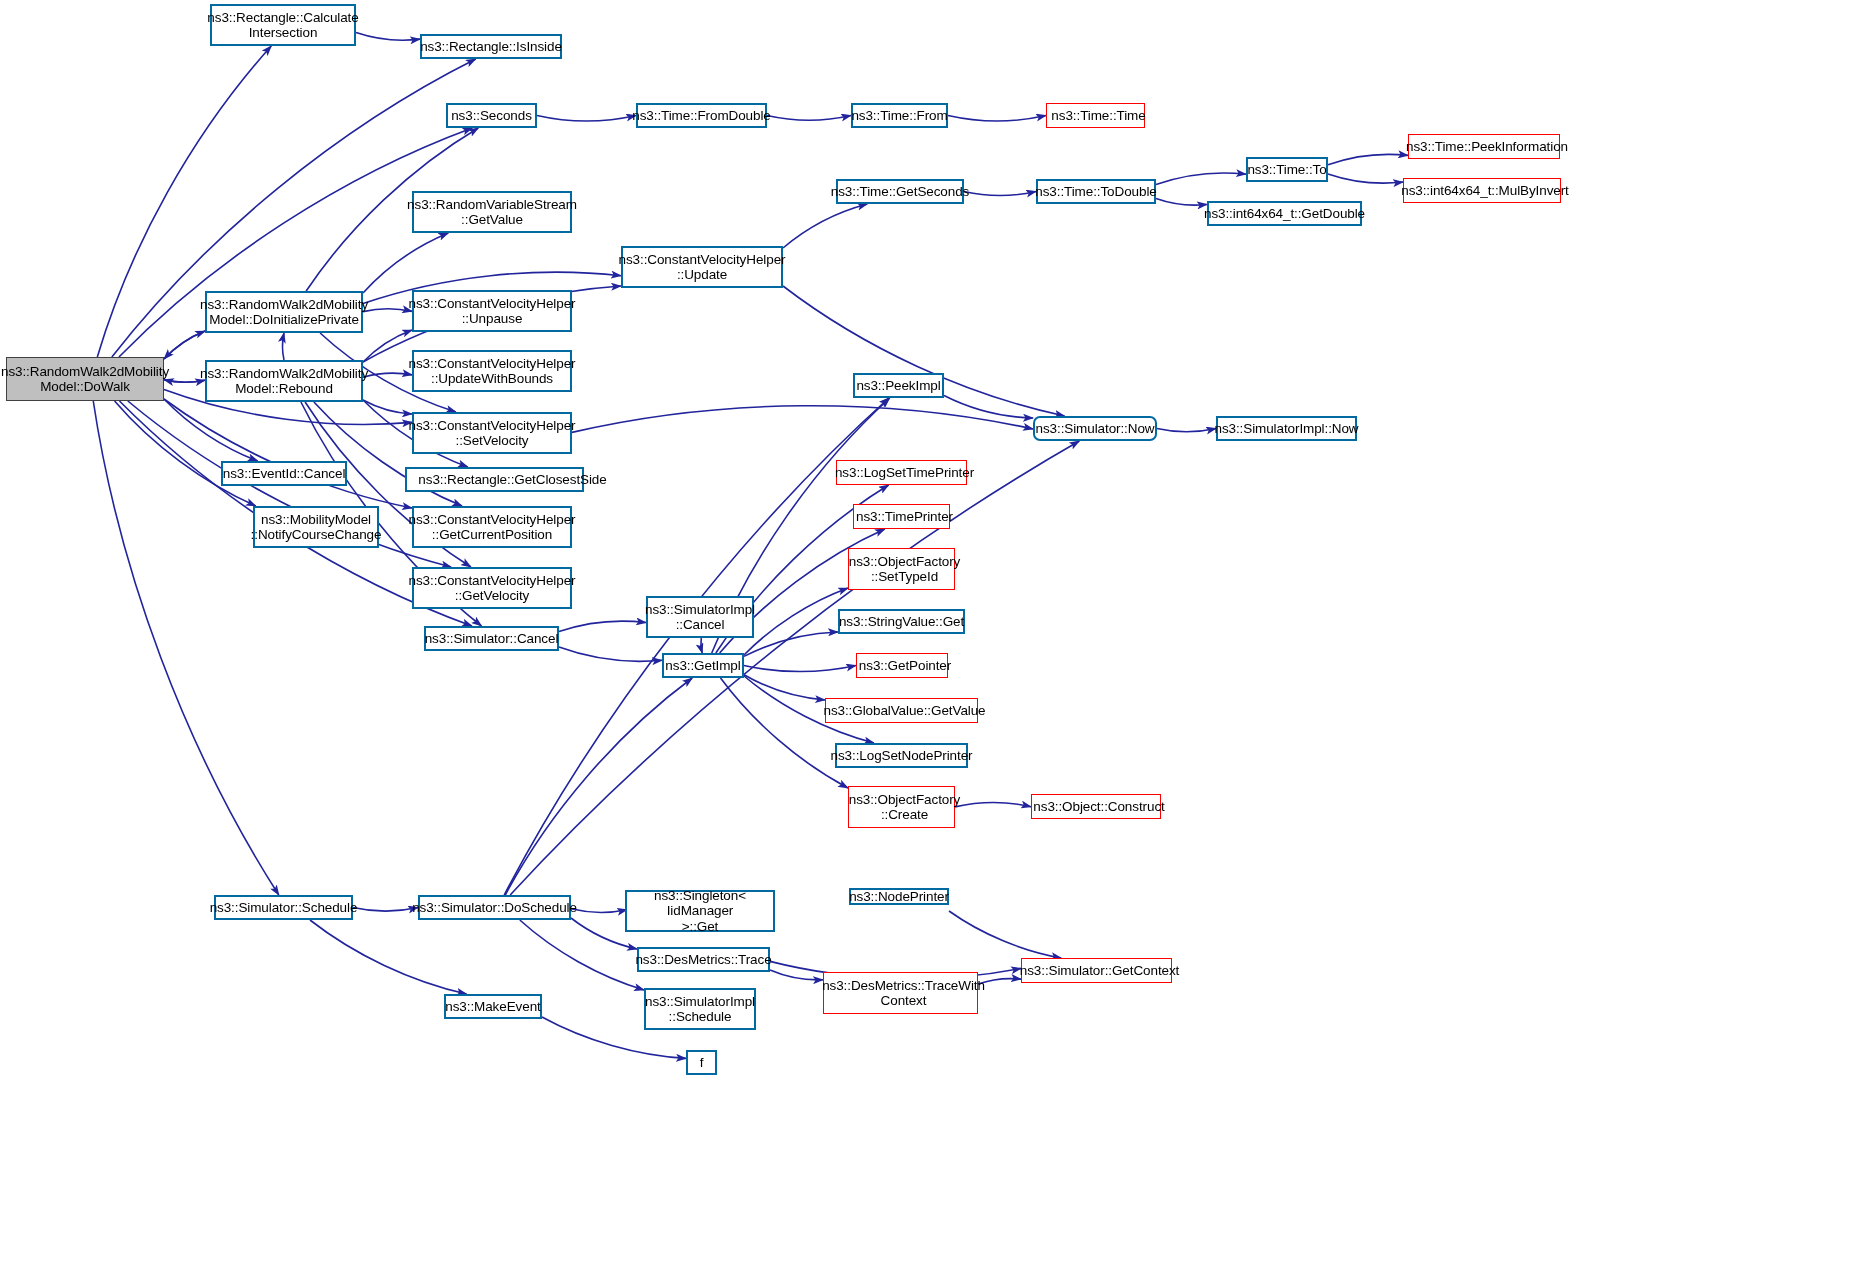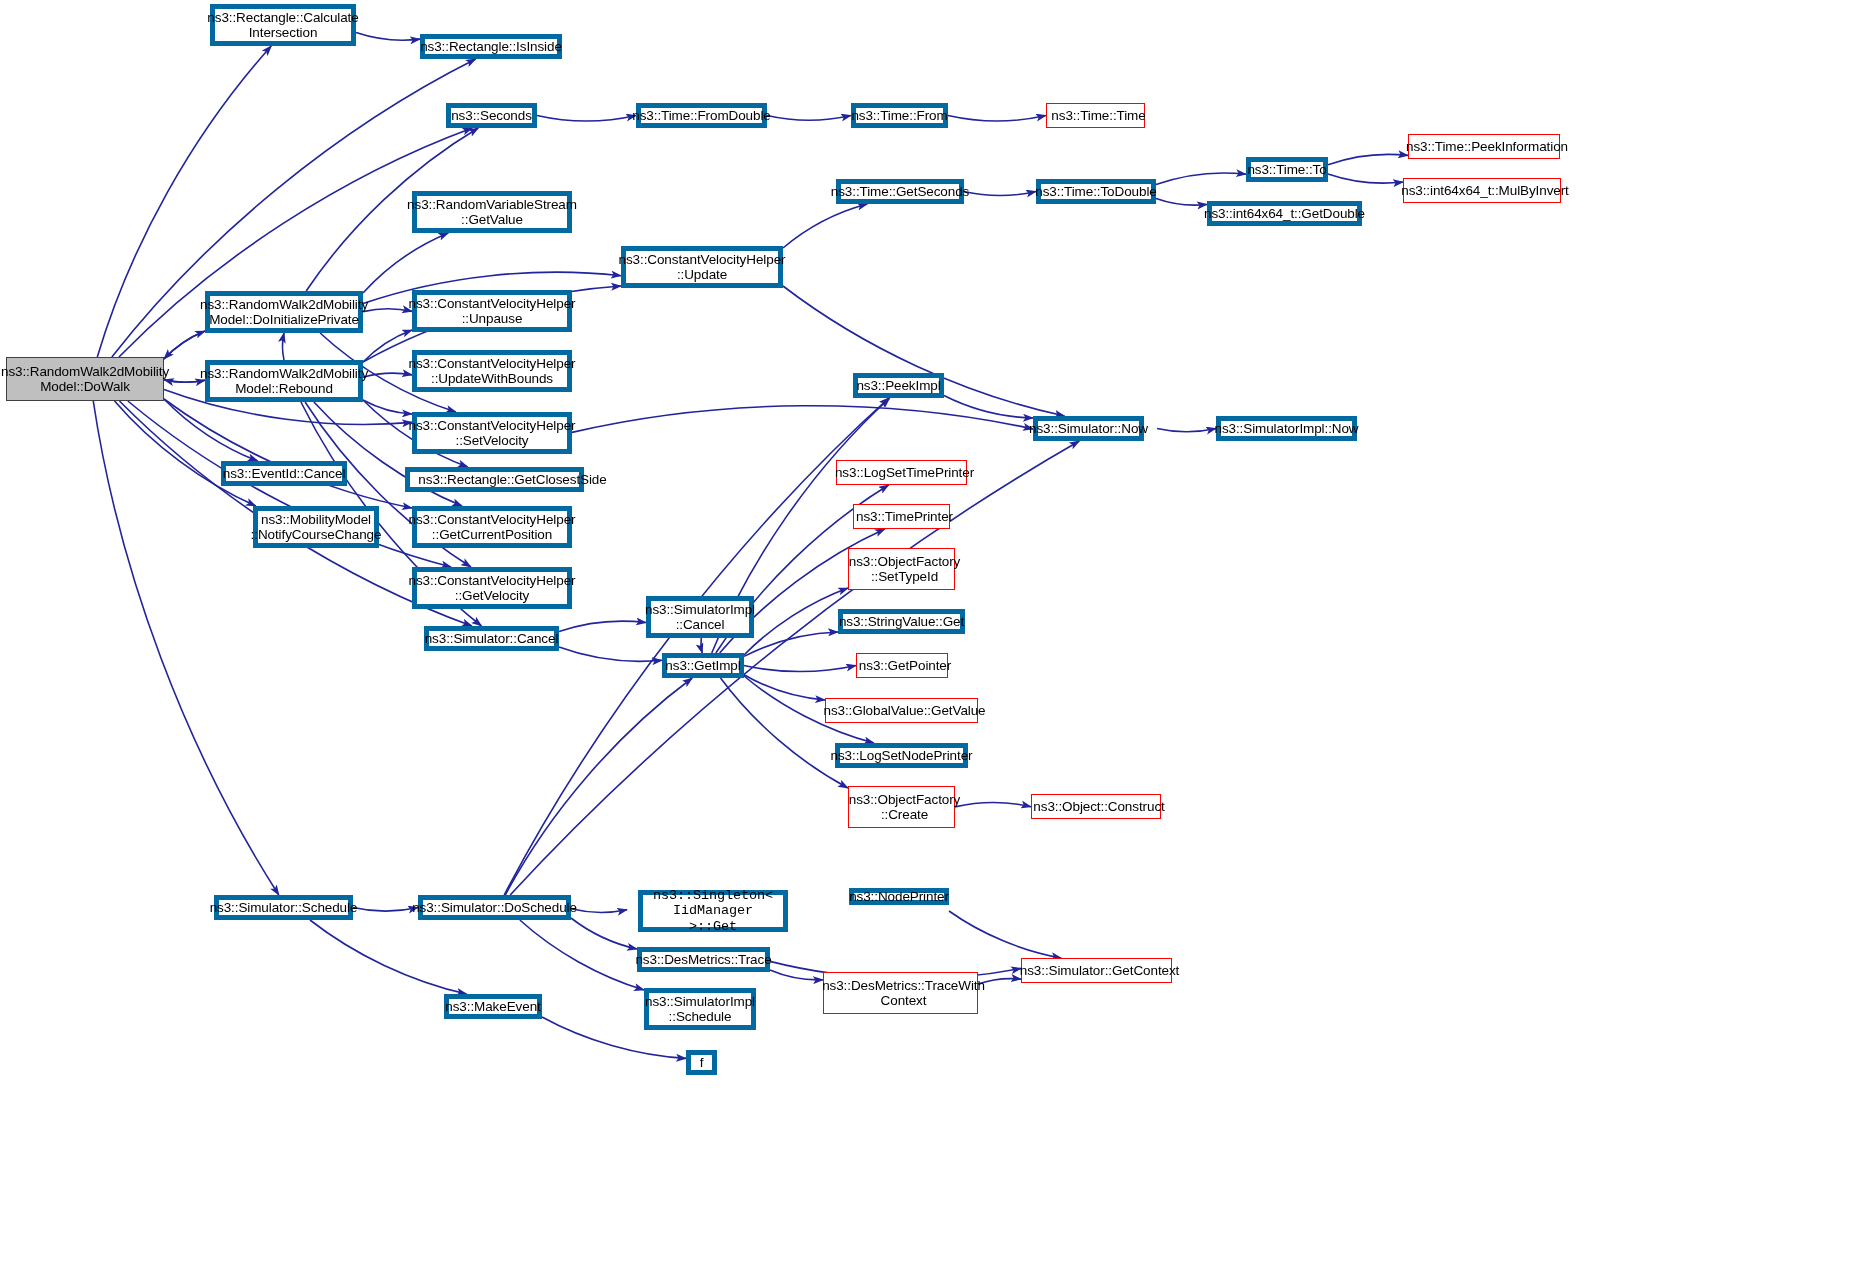--- a/index.html
+++ b/index.html
@@ -19,21 +19,21 @@
     position: absolute;
     left: 0;
     top: 0;
     width: 1864px;
     height: 1284px;
     pointer-events: none;
   }
   .node {
     position: absolute;
     box-sizing: border-box;
-    border: 5px solid #0369a1;
+    border: 2px solid #0369a1;
     background: #ffffff;
     color: #000000;
     font-size: 13.5px;
     line-height: 15.5px;
     display: flex;
     align-items: center;
     justify-content: center;
     text-align: center;
     white-space: pre-line;
     letter-spacing: -0.1px;
@@ -164,40 +164,40 @@
 ::SetVelocity</span></div>
       <div class="node" style="left: 221px; top: 461px; width: 126px; height: 25px;"><span class="node-label">ns3::EventId::Cancel</span></div>
       <div class="node" style="left: 405px; top: 467px; width: 179px; height: 25px; padding-left: 36px;"><span class="node-label">ns3::Rectangle::GetClosestSide</span></div>
       <div class="node" style="left: 221px; top: 506px; width: 126px; height: 42px; margin-left: 32px;"><span class="node-label">ns3::MobilityModel
 ::NotifyCourseChange</span></div>
       <div class="node" style="left: 412px; top: 506px; width: 160px; height: 42px;"><span class="node-label">ns3::ConstantVelocityHelper
 ::GetCurrentPosition</span></div>
       <div class="node" style="left: 412px; top: 567px; width: 160px; height: 42px;"><span class="node-label">ns3::ConstantVelocityHelper
 ::GetVelocity</span></div>
       <div class="node" style="left: 853px; top: 373px; width: 91px; height: 25px; align-items: center;"><span class="node-label">ns3::PeekImpl</span></div>
-      <div class="node" style="left: 1033px; top: 416px; width: 111px; height: 25px;"><span class="node-label">ns3::Simulator::Now</span></div>
+      <div class="node" style="left: 1033px; top: 416px; width: 124px; height: 25px; border-radius: 7px;"><span class="node-label">ns3::Simulator::Now</span></div>
       <div class="node" style="left: 1216px; top: 416px; width: 141px; height: 25px;"><span class="node-label">ns3::SimulatorImpl::Now</span></div>
       <div class="node red" style="left: 836px; top: 460px; width: 131px; height: 25px;"><span class="node-label">ns3::LogSetTimePrinter</span></div>
       <div class="node red" style="left: 853px; top: 504px; width: 97px; height: 25px;"><span class="node-label">ns3::TimePrinter</span></div>
       <div class="node red" style="left: 848px; top: 548px; width: 107px; height: 42px;"><span class="node-label">ns3::ObjectFactory
 ::SetTypeId</span></div>
       <div class="node" style="left: 838px; top: 609px; width: 127px; height: 25px;"><span class="node-label">ns3::StringValue::Get</span></div>
       <div class="node" style="left: 646px; top: 596px; width: 108px; height: 42px;"><span class="node-label">ns3::SimulatorImpl
 ::Cancel</span></div>
       <div class="node red" style="left: 856px; top: 653px; width: 92px; height: 25px;"><span class="node-label">ns3::GetPointer</span></div>
       <div class="node" style="left: 424px; top: 626px; width: 135px; height: 25px;"><span class="node-label">ns3::Simulator::Cancel</span></div>
       <div class="node" style="left: 662px; top: 653px; width: 82px; height: 25px;"><span class="node-label">ns3::GetImpl</span></div>
       <div class="node red" style="left: 825px; top: 698px; width: 153px; height: 25px;"><span class="node-label">ns3::GlobalValue::GetValue</span></div>
       <div class="node" style="left: 835px; top: 743px; width: 133px; height: 25px;"><span class="node-label">ns3::LogSetNodePrinter</span></div>
       <div class="node red" style="left: 848px; top: 786px; width: 107px; height: 42px;"><span class="node-label">ns3::ObjectFactory
 ::Create</span></div>
       <div class="node red" style="left: 1031px; top: 794px; width: 130px; height: 25px;"><span class="node-label">ns3::Object::Construct</span></div>
       <div class="node" style="left: 214px; top: 895px; width: 139px; height: 25px;"><span class="node-label">ns3::Simulator::Schedule</span></div>
       <div class="node" style="left: 418px; top: 895px; width: 153px; height: 25px;"><span class="node-label">ns3::Simulator::DoSchedule</span></div>
-      <div class="node" style="left: 638px; top: 890px; width: 150px; height: 42px; font-family: Liberation Mono, monospace;"><span class="node-label">ns3::Singleton&lt; IidManager
+      <div class="node" style="left: 625px; top: 890px; width: 150px; height: 42px;"><span class="node-label">ns3::Singleton&lt; IidManager
 &gt;::Get</span></div>
       <div class="node" style="left: 849px; top: 888px; width: 100px; height: 17px;"><span class="node-label">ns3::NodePrinter</span></div>
       <div class="node" style="left: 637px; top: 947px; width: 133px; height: 25px;"><span class="node-label">ns3::DesMetrics::Trace</span></div>
       <div class="node red" style="left: 823px; top: 972px; width: 155px; height: 42px;"><span class="node-label">ns3::DesMetrics::TraceWith
 Context</span></div>
       <div class="node red" style="left: 1021px; top: 958px; width: 151px; height: 25px;"><span class="node-label">ns3::Simulator::GetContext</span></div>
       <div class="node" style="left: 644px; top: 988px; width: 112px; height: 42px;"><span class="node-label">ns3::SimulatorImpl
 ::Schedule</span></div>
       <div class="node" style="left: 444px; top: 994px; width: 98px; height: 25px;"><span class="node-label">ns3::MakeEvent</span></div>
       <div class="node" style="left: 686px; top: 1050px; width: 31px; height: 25px;"><span class="node-label">f</span></div>

